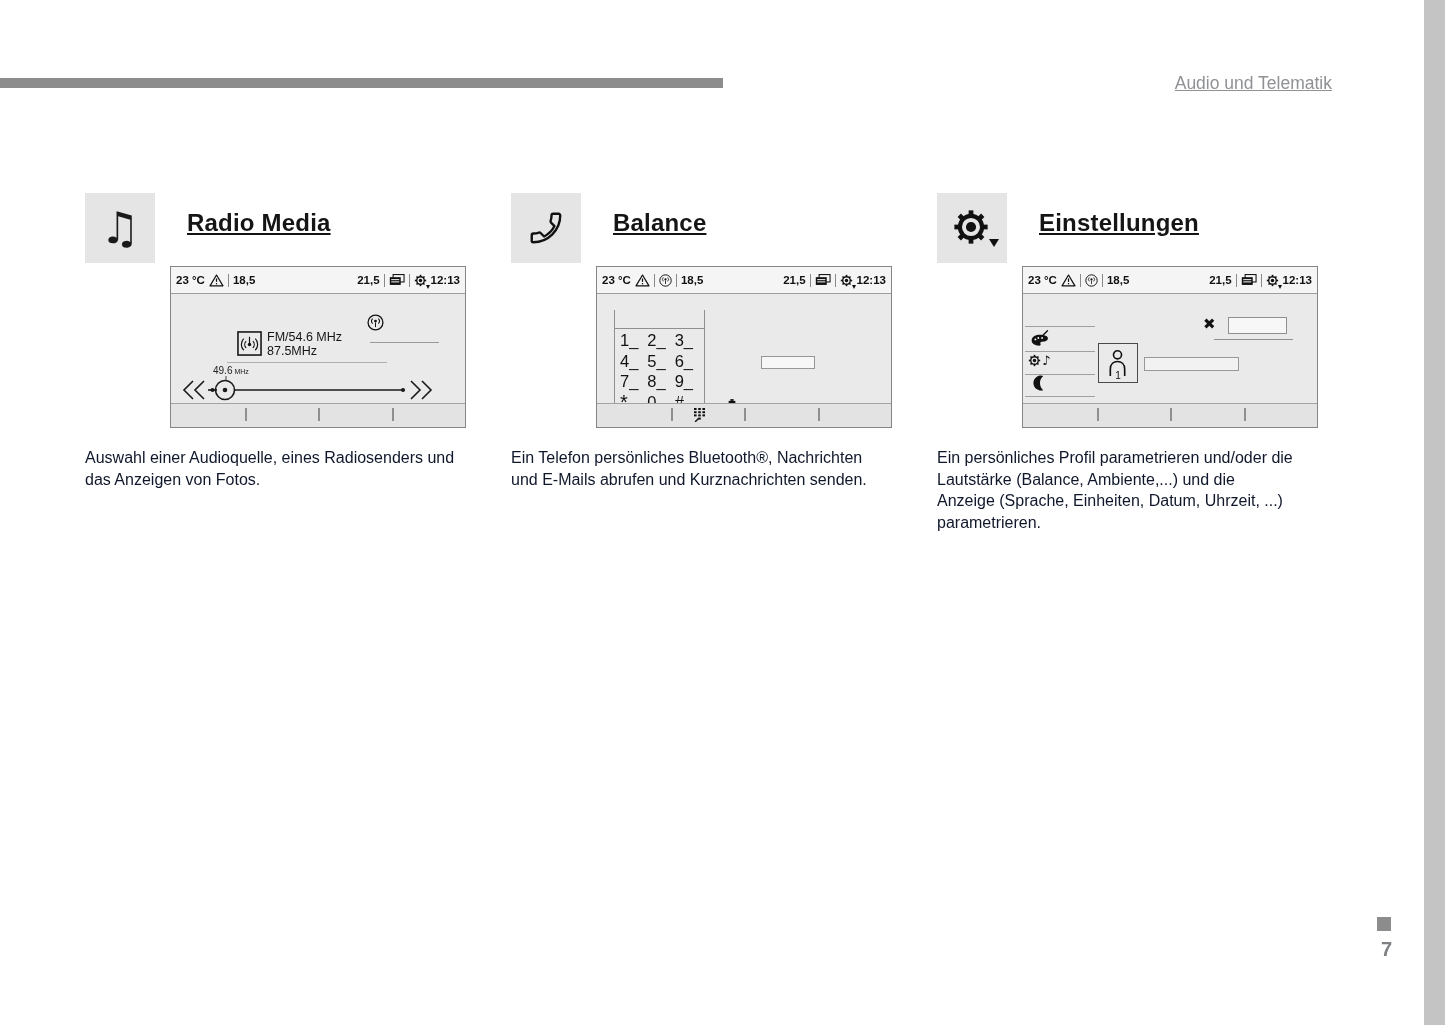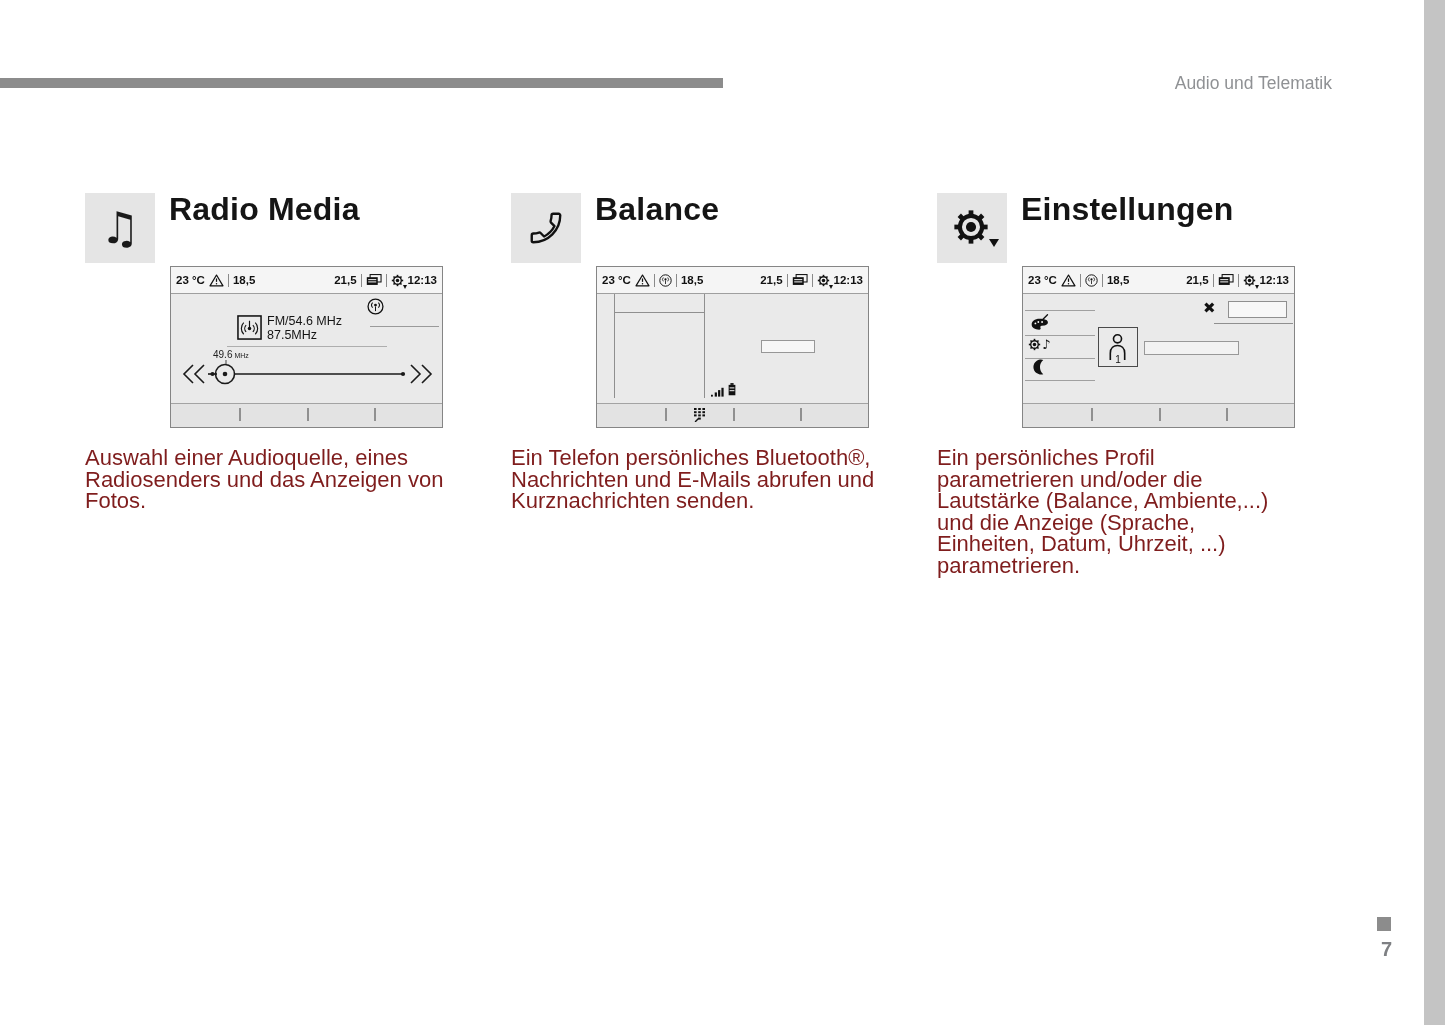--- a/index.html
+++ b/index.html
@@ -1,46 +1,46 @@
 <!DOCTYPE html>
 <html><head>
 <meta charset="utf-8">
 <style>
   html,body{margin:0;padding:0;background:#fff;}
   .page{position:relative;width:1445px;height:1025px;background:#ffffff;overflow:hidden;
         font-family:"Liberation Sans",sans-serif;color:#1a1a1a;}
 
   
   .top-rule{position:absolute;left:0;top:78px;width:723px;height:10px;background:#8c8c8c;}
-  .header-title{position:absolute;top:73px;right:113px;font-size:17.5px;color:#8f9194;}
+  .header-title{position:absolute;top:73px;right:113px;font-size:17.5px;color:#8f9194;text-decoration:underline;}
   .edge-strip{position:absolute;right:0;top:0;width:21px;height:1025px;background:#c4c4c4;}
   .page-square{position:absolute;left:1377px;top:917px;width:14px;height:14px;background:#8c8c8c;}
   .page-number{position:absolute;left:1381px;top:938px;font-size:20px;font-weight:bold;color:#7e8083;}
 
   
   .col{position:absolute;top:193px;width:380px;}
   .col1{left:85px;} .col2{left:511px;} .col3{left:937px;}
   .icon-box{position:absolute;left:0;top:0;width:70px;height:70px;background:#e5e5e5;
             display:flex;align-items:center;justify-content:center;}
   .music-note{font-family:"DejaVu Sans",sans-serif;font-size:44px;line-height:1;color:#1a1a1a;}
   .i-phone{width:38px;height:38px;}
   .gear-big{position:relative;width:40px;height:40px;}
   .gear-big svg{width:38px;height:38px;display:block;}
   .tri{width:0;height:0;}
   .tri-b{position:absolute;right:-7px;bottom:1px;border-left:5px solid transparent;
          border-right:5px solid transparent;border-top:8px solid #111;}
-  .sec-title{position:absolute;left:84px;top:-2px;margin:0;font-size:32px;font-weight:bold;
-             color:#151515;letter-spacing:.2px;white-space:nowrap;}
-  .desc{position:absolute;left:0;top:254px;margin:0;width:382px;font-size:22px;
-        line-height:21.5px;color:#7f1d1d;}
+  .sec-title{position:absolute;left:84px;top:-2px;margin:18px;font-size:24px;font-weight:bold;
+             color:#151515;letter-spacing:.2px;white-space:nowrap;text-decoration:underline;}
+  .desc{position:absolute;left:0;top:254px;margin:0;width:382px;font-size:16px;
+        line-height:21.5px;color:#0f172a;}
   .col3 .desc{width:358px;}
 
   
-  .display{position:absolute;left:85px;top:73px;width:273px;height:162px;box-sizing:border-box;
-           border:1px solid #858585;background:#eaeaea;display:flex;flex-direction:column;}
+  .display{position:absolute;left:85px;top:73px;width:296px;height:162px;box-sizing:border-box;
+           border:1px solid #858585;background:#eaeaea;display:flex;flex-direction:column;gap:16px;}
   .sbar{height:27px;flex:none;background:#f5f5f5;border-bottom:1px solid #9f9f9f;display:flex;
         align-items:center;padding:0 5px;gap:4px;font-size:11.5px;font-weight:bold;color:#111;
         box-sizing:border-box;}
   .sb-flex{flex:1;}
   .sb-div{width:1px;height:13px;background:#8a8a8a;flex:none;}
   .i-warn{width:15px;height:13px;flex:none;}
   .i-bcast-s{width:13px;height:13px;flex:none;}
   .i-msg{width:16px;height:12px;flex:none;}
   .gear-wrap{position:relative;width:13px;height:13px;flex:none;}
   .gear-wrap svg{width:13px;height:13px;display:block;}
@@ -302,20 +302,42 @@
             </svg>
           <span class="tri tri-s"></span>
         </span>
         <span>12:13</span>
       </div>
 
       <div class="dmain">
         <span class="p-vline p-vl"></span>
         <span class="p-vline p-vr"></span>
         <span class="p-kp-head"></span>
+        <div class="p-keys">
+          <div class="p-row">
+            <span>1_</span>
+            <span>2_</span>
+            <span>3_</span>
+          </div>
+          <div class="p-row">
+            <span>4_</span>
+            <span>5_</span>
+            <span>6_</span>
+          </div>
+          <div class="p-row">
+            <span>7_</span>
+            <span>8_</span>
+            <span>9_</span>
+          </div>
+          <div class="p-row">
+            <span>*_</span>
+            <span>0_</span>
+            <span>#_</span>
+          </div>
+        </div>
         <svg class="p-sig">
             <use href="#sym-signal"></use>
           </svg>
         <svg class="p-batt">
             <use href="#sym-battery"></use>
           </svg>
         <div class="p-input"></div>
       </div>
 
       <div class="bbar">

